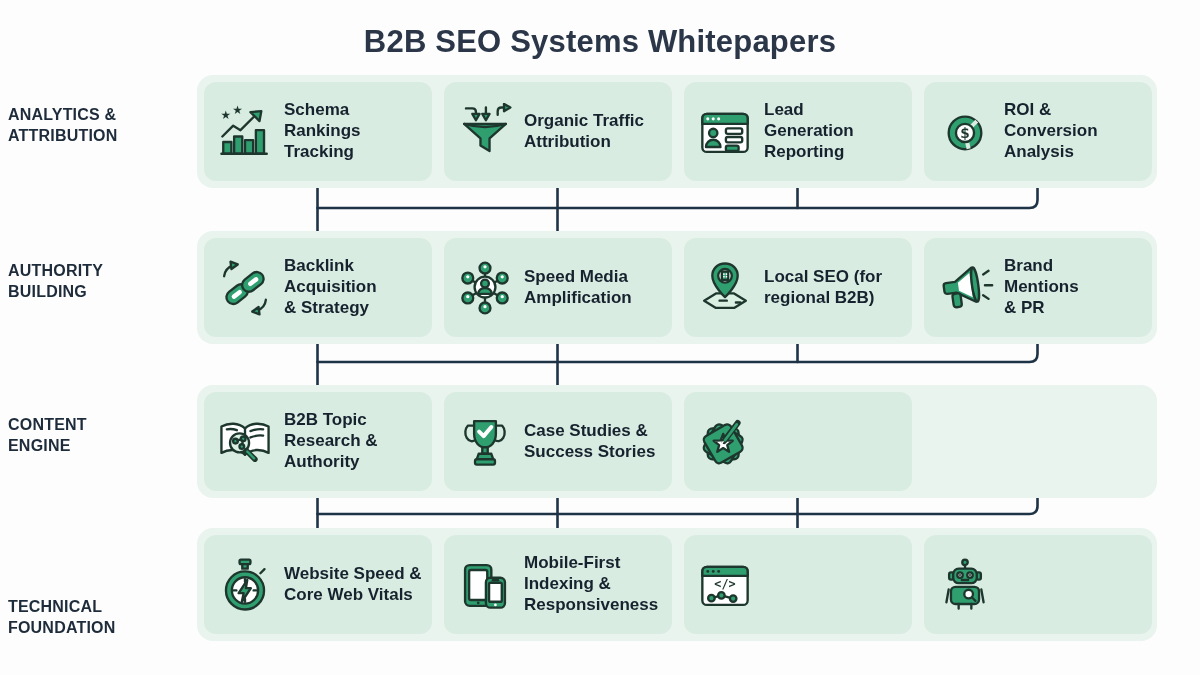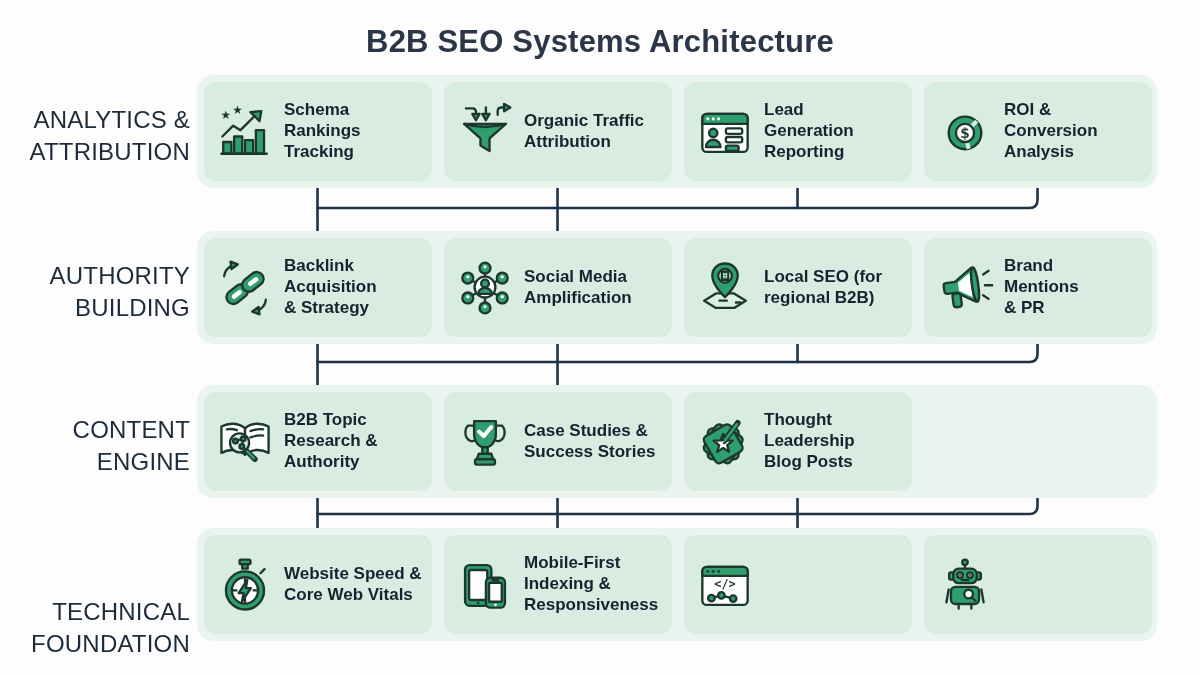--- a/index.html
+++ b/index.html
@@ -13,22 +13,22 @@
     font-size:31px;font-weight:bold;color:#2b3749;letter-spacing:.2px;
   }
   .connector-layer{position:absolute;top:0;left:0;width:1200px;height:675px;}
   .connector-layer path{fill:none;stroke:#1f3347;stroke-width:2.6;stroke-linecap:round;}
   .band{
     position:absolute;left:197px;width:960px;height:113px;
     background:#e9f4ee;border-radius:16px;
   }
   .band-1{top:75px}.band-2{top:231px}.band-3{top:385px}.band-4{top:528px}
   .row-label{
-    position:absolute;left:8px;width:182px;text-align:right;
-    font-size:24px;font-weight:normal;color:#1e2b3a;line-height:1.32;
+    position:absolute;left:8px;width:182px;text-align:left;
+    font-size:16px;font-weight:bold;color:#1e2b3a;line-height:1.32;
     white-space:pre-line;letter-spacing:.2px;
   }
   .card{
     position:absolute;top:7px;width:228px;height:99px;
     background:#d9ece1;border-radius:12px;
     display:flex;align-items:center;gap:10px;
     padding:0 8px 0 12px;box-sizing:border-box;
   }
   .card.c1{left:7px}.card.c2{left:247px}.card.c3{left:487px}.card.c4{left:727px}
   .card-label{
@@ -58,21 +58,21 @@
   <path d="M317.5 342 V387"></path>
   <path d="M557.5 342 V387"></path>
   <path d="M797.5 342 V362"></path>
 
   <path d="M1037.5 496 V506 Q1037.5 514 1029.5 514 H317.5"></path>
   <path d="M317.5 496 V542"></path>
   <path d="M557.5 496 V542"></path>
   <path d="M797.5 496 V542"></path>
 </svg>
 
-<div class="title">B2B SEO Systems Architecture</div>
+<div class="title">B2B SEO Systems Whitepapers</div>
 
 <div class="row-label" style="top:104px">ANALYTICS &amp;
 ATTRIBUTION</div>
 <div class="row-label" style="top:260px">AUTHORITY
 BUILDING</div>
 <div class="row-label" style="top:414px">CONTENT
 ENGINE</div>
 <div class="row-label" style="top:596px">TECHNICAL
 FOUNDATION</div>
 
@@ -176,21 +176,21 @@
           <circle class="s g" cx="13" cy="43" r="6"></circle>
           <circle class="s g" cx="13" cy="21" r="6"></circle>
         <circle class="w nf" cx="32" cy="8.6" r="1.8"></circle>
           <circle class="w nf" cx="51" cy="19.6" r="1.8"></circle>
           <circle class="w nf" cx="51" cy="41.6" r="1.8"></circle>
         <circle class="w nf" cx="32" cy="52.6" r="1.8"></circle>
           <circle class="w nf" cx="13" cy="41.6" r="1.8"></circle>
           <circle class="w nf" cx="13" cy="19.6" r="1.8"></circle>
       </g>
     </svg>
-    <span class="card-label">Social Media
+    <span class="card-label">Speed Media
 Amplification</span>
   </div>
 
   <div class="card c3">
     <svg class="icn" viewBox="0 0 64 64">
       <polygon class="s lg" points="9,46 22,38 42,38 55,46 42,54 22,54"></polygon>
       <path class="s n" d="M26 46 h8 M44 48 h5"></path>
       <path class="s g" d="M32 5 c-8.5 0 -14 6 -14 13.5 C18 29 32 42 32 42 s14 -13 14 -23.5 C46 11 40.5 5 32 5 z"></path>
       <circle class="s w" cx="32" cy="18.5" r="7.5"></circle>
       <rect class="s g" x="28.5" y="14" width="7" height="9"></rect>
@@ -258,23 +258,20 @@
       <g>
         <rect class="s g" x="13" y="17" width="34" height="34" rx="5"></rect>
         <rect class="s g" x="13" y="17" width="34" height="34" rx="5" transform="rotate(30 30 34)"></rect>
         <rect class="s g" x="13" y="17" width="34" height="34" rx="5" transform="rotate(60 30 34)"></rect>
       </g>
       <polygon class="s w" points="30,23 32.8,30.2 40.5,30.6 34.5,35.5 36.5,42.9 30,38.7 23.5,42.9 25.5,35.5 19.5,30.6 27.2,30.2"></polygon>
       <path d="M46 11 L31 31" stroke="#1e372e" stroke-width="6.5" stroke-linecap="round"></path>
       <path d="M45 12.5 L32 30" stroke="#2f9f70" stroke-width="3" stroke-linecap="round"></path>
       <polygon class="w nf" points="31,31 29,34.5 27.5,31.8"></polygon>
     </svg>
-    <span class="card-label">Thought
-Leadership
-Blog Posts</span>
   </div>
 
 </div>
 
 <div class="band band-4">
 
   <div class="card c1">
     <svg class="icn" viewBox="0 0 64 64">
       <rect class="s g" x="26" y="4" width="12" height="5" rx="1.5"></rect>
       <rect class="s g" x="29" y="9" width="6" height="5"></rect>

